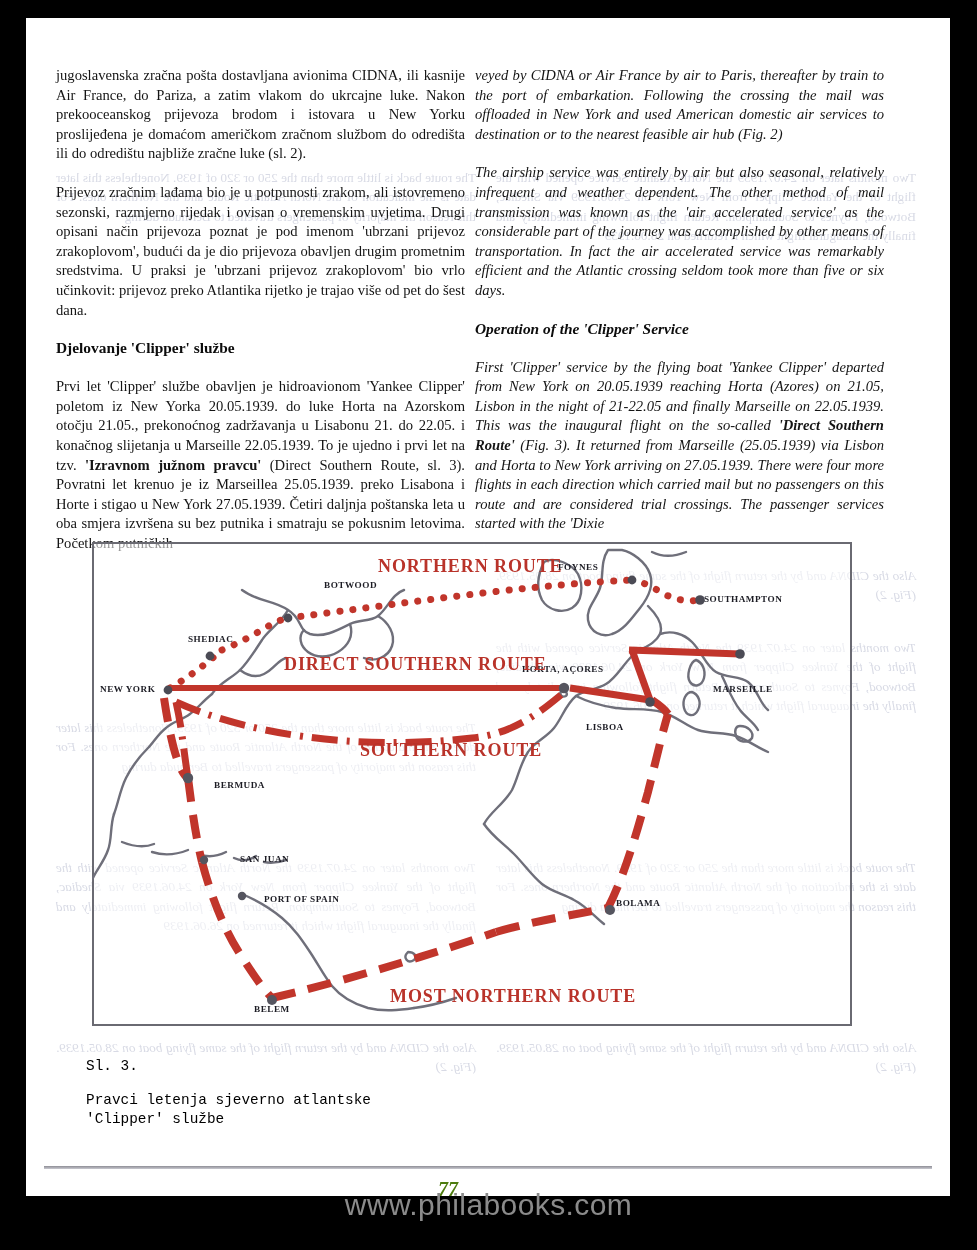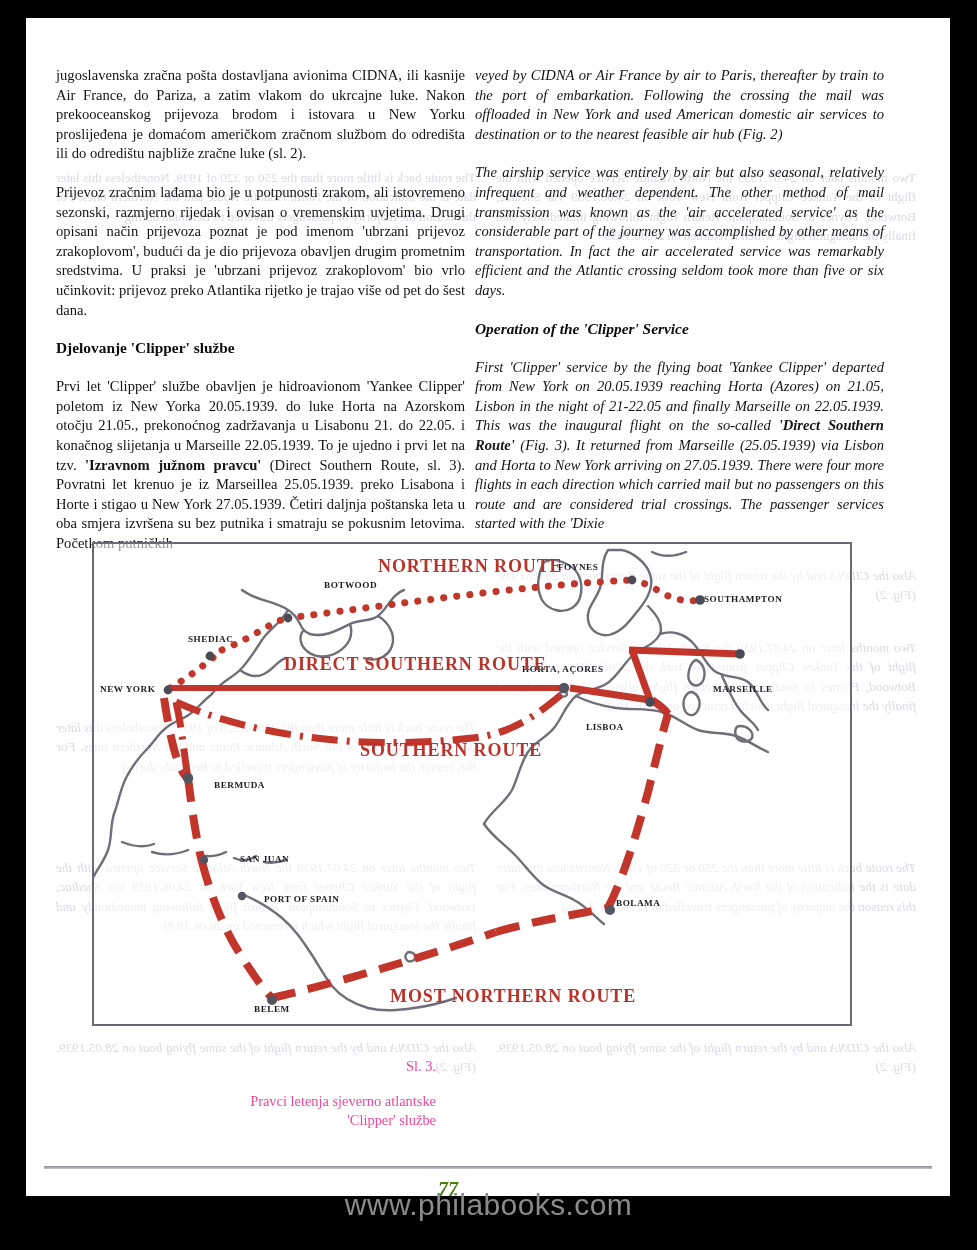--- a/index.html
+++ b/index.html
@@ -108,23 +108,24 @@
     font-weight: bold;
     letter-spacing: 0.9px;
     color: #b9332a;
     white-space: nowrap;
     z-index: 6;
   }
 
   
   .cap {
     position: absolute;
-    text-align: right;
+    text-align: left;
     z-index: 5;
-    color: #ec4899;
+    color: #000000;
+    font-family: Liberation Mono, monospace;
   }
   .cap .num { font-size: 14.4px; margin-bottom: 17px; }
   .cap .txt { font-size: 14.4px; line-height: 19px; }
   #cap-left  { left: 60px;  top: 1040px; width: 350px; }
   #cap-right { left: 500px; top: 1040px; width: 350px; }
   #cap-right .num { font-style: italic; font-weight: bold; }
   #cap-right .txt { font-style: italic; }
 
   
   #footer-rule {

